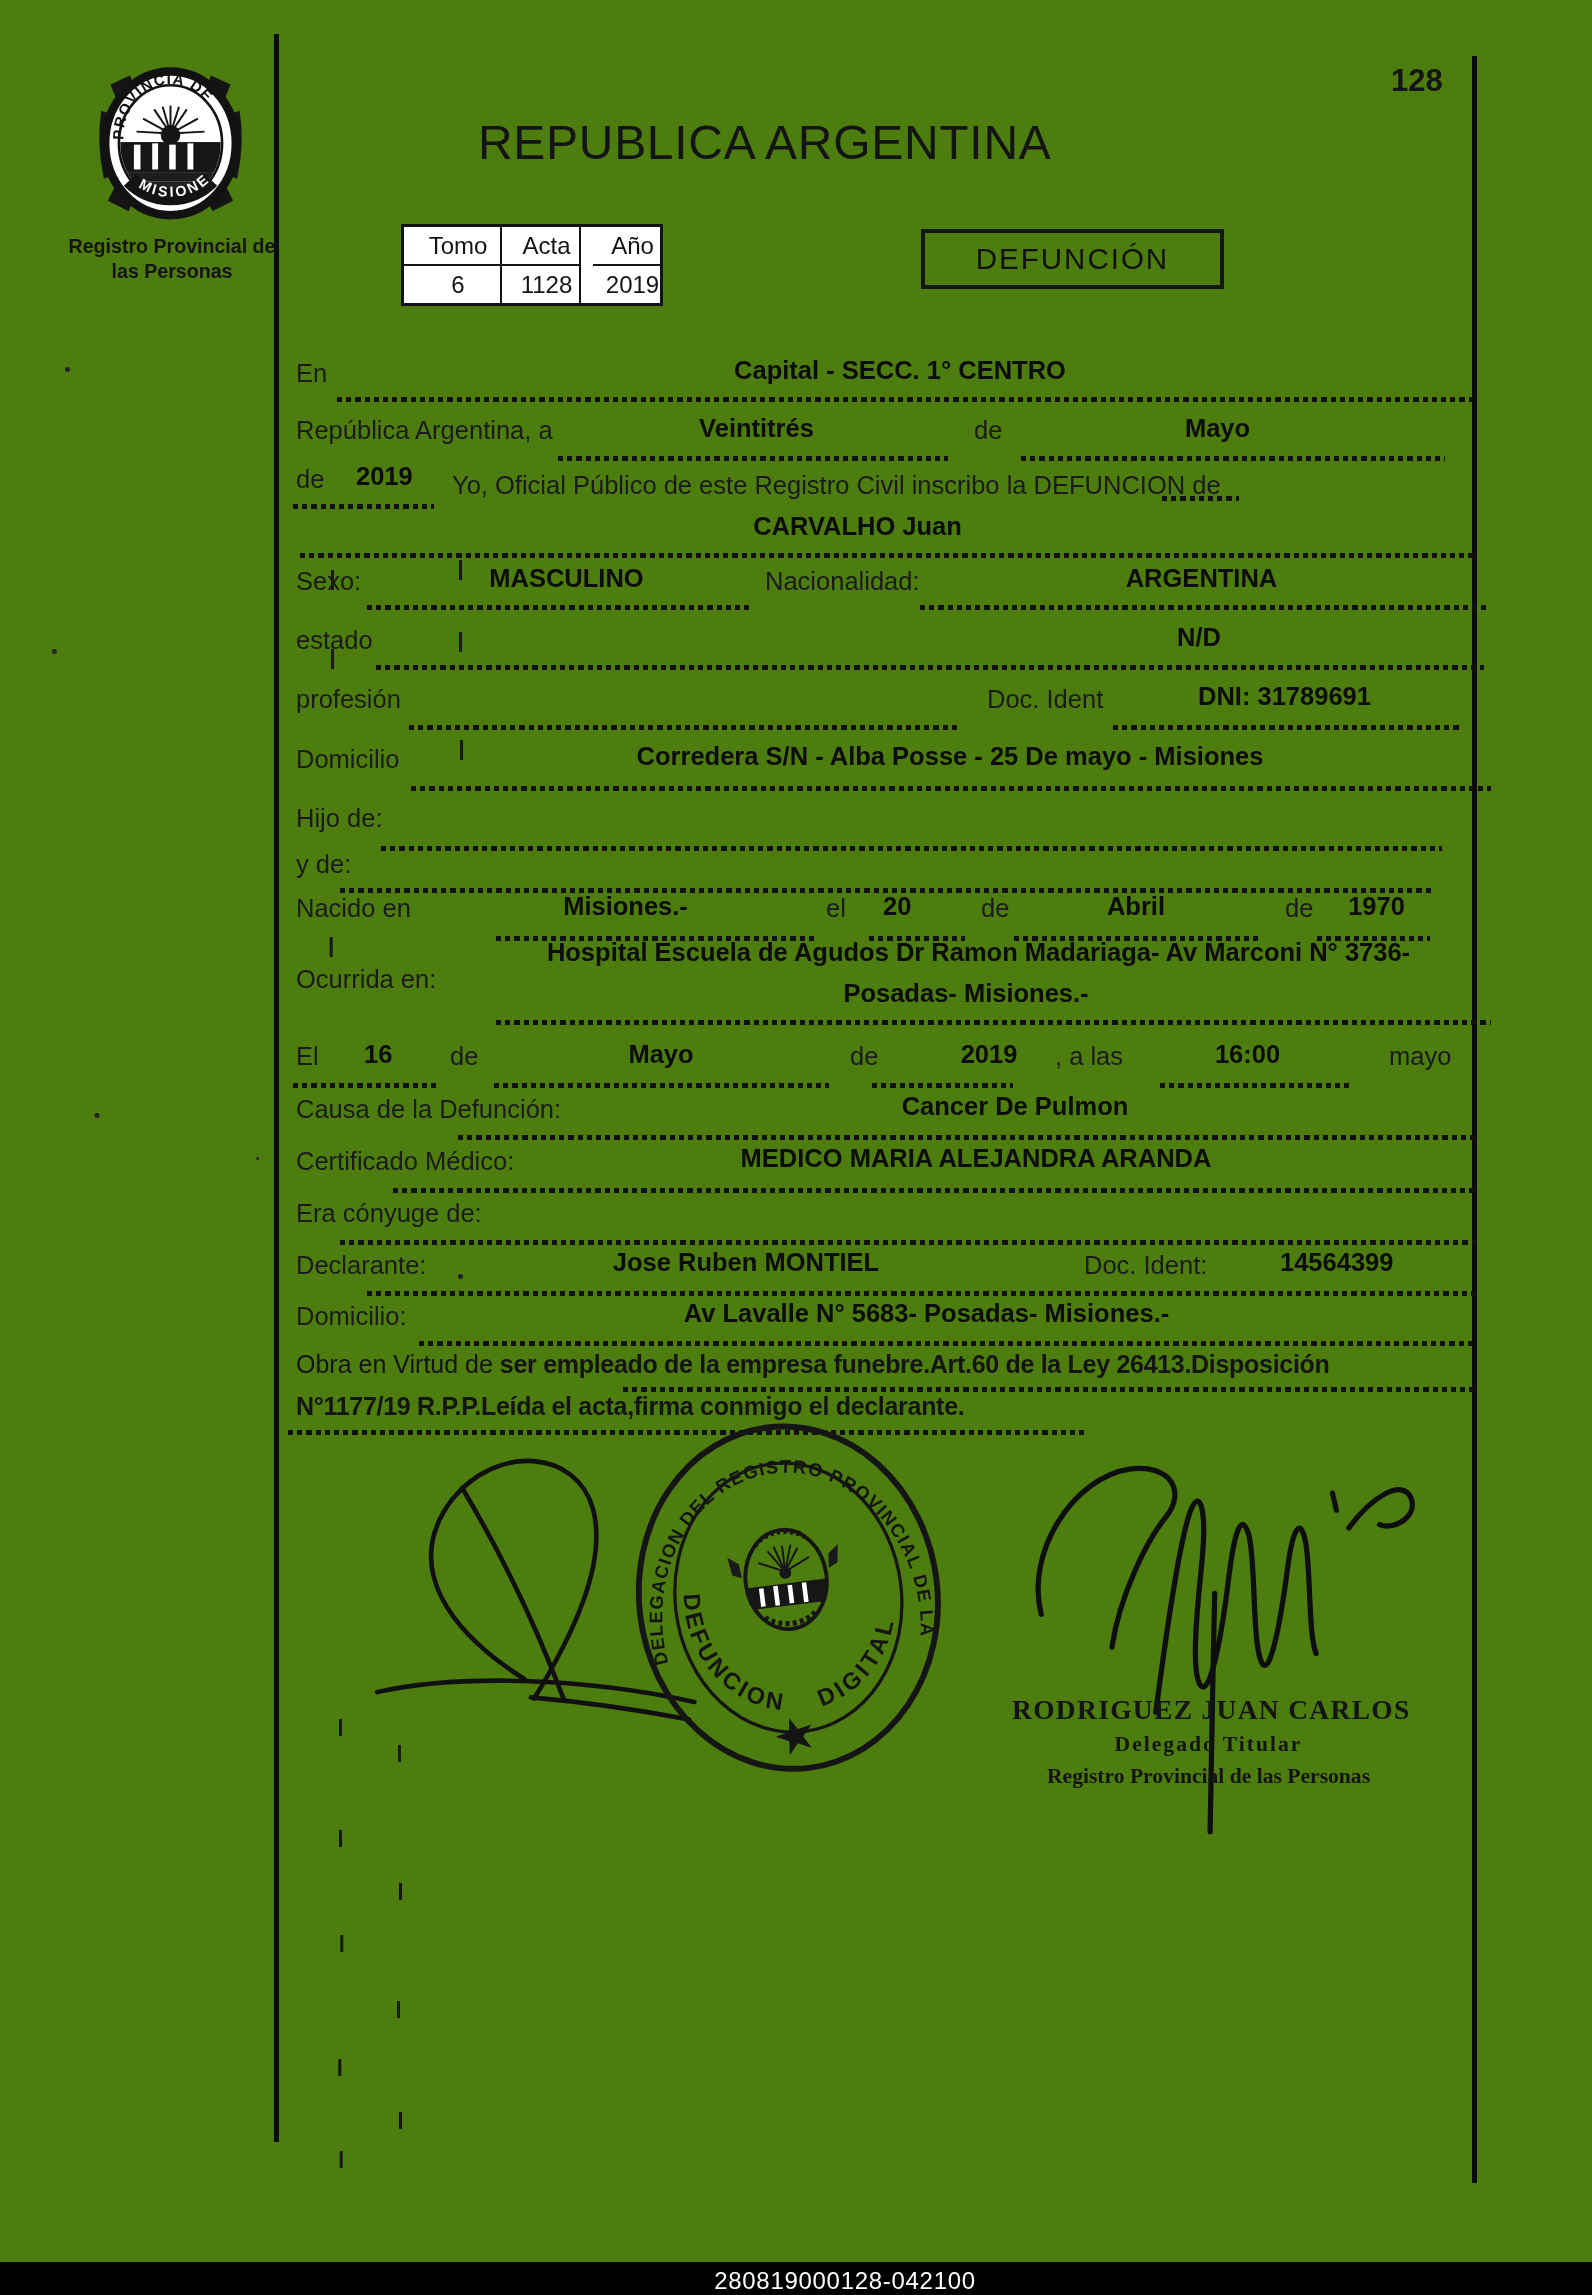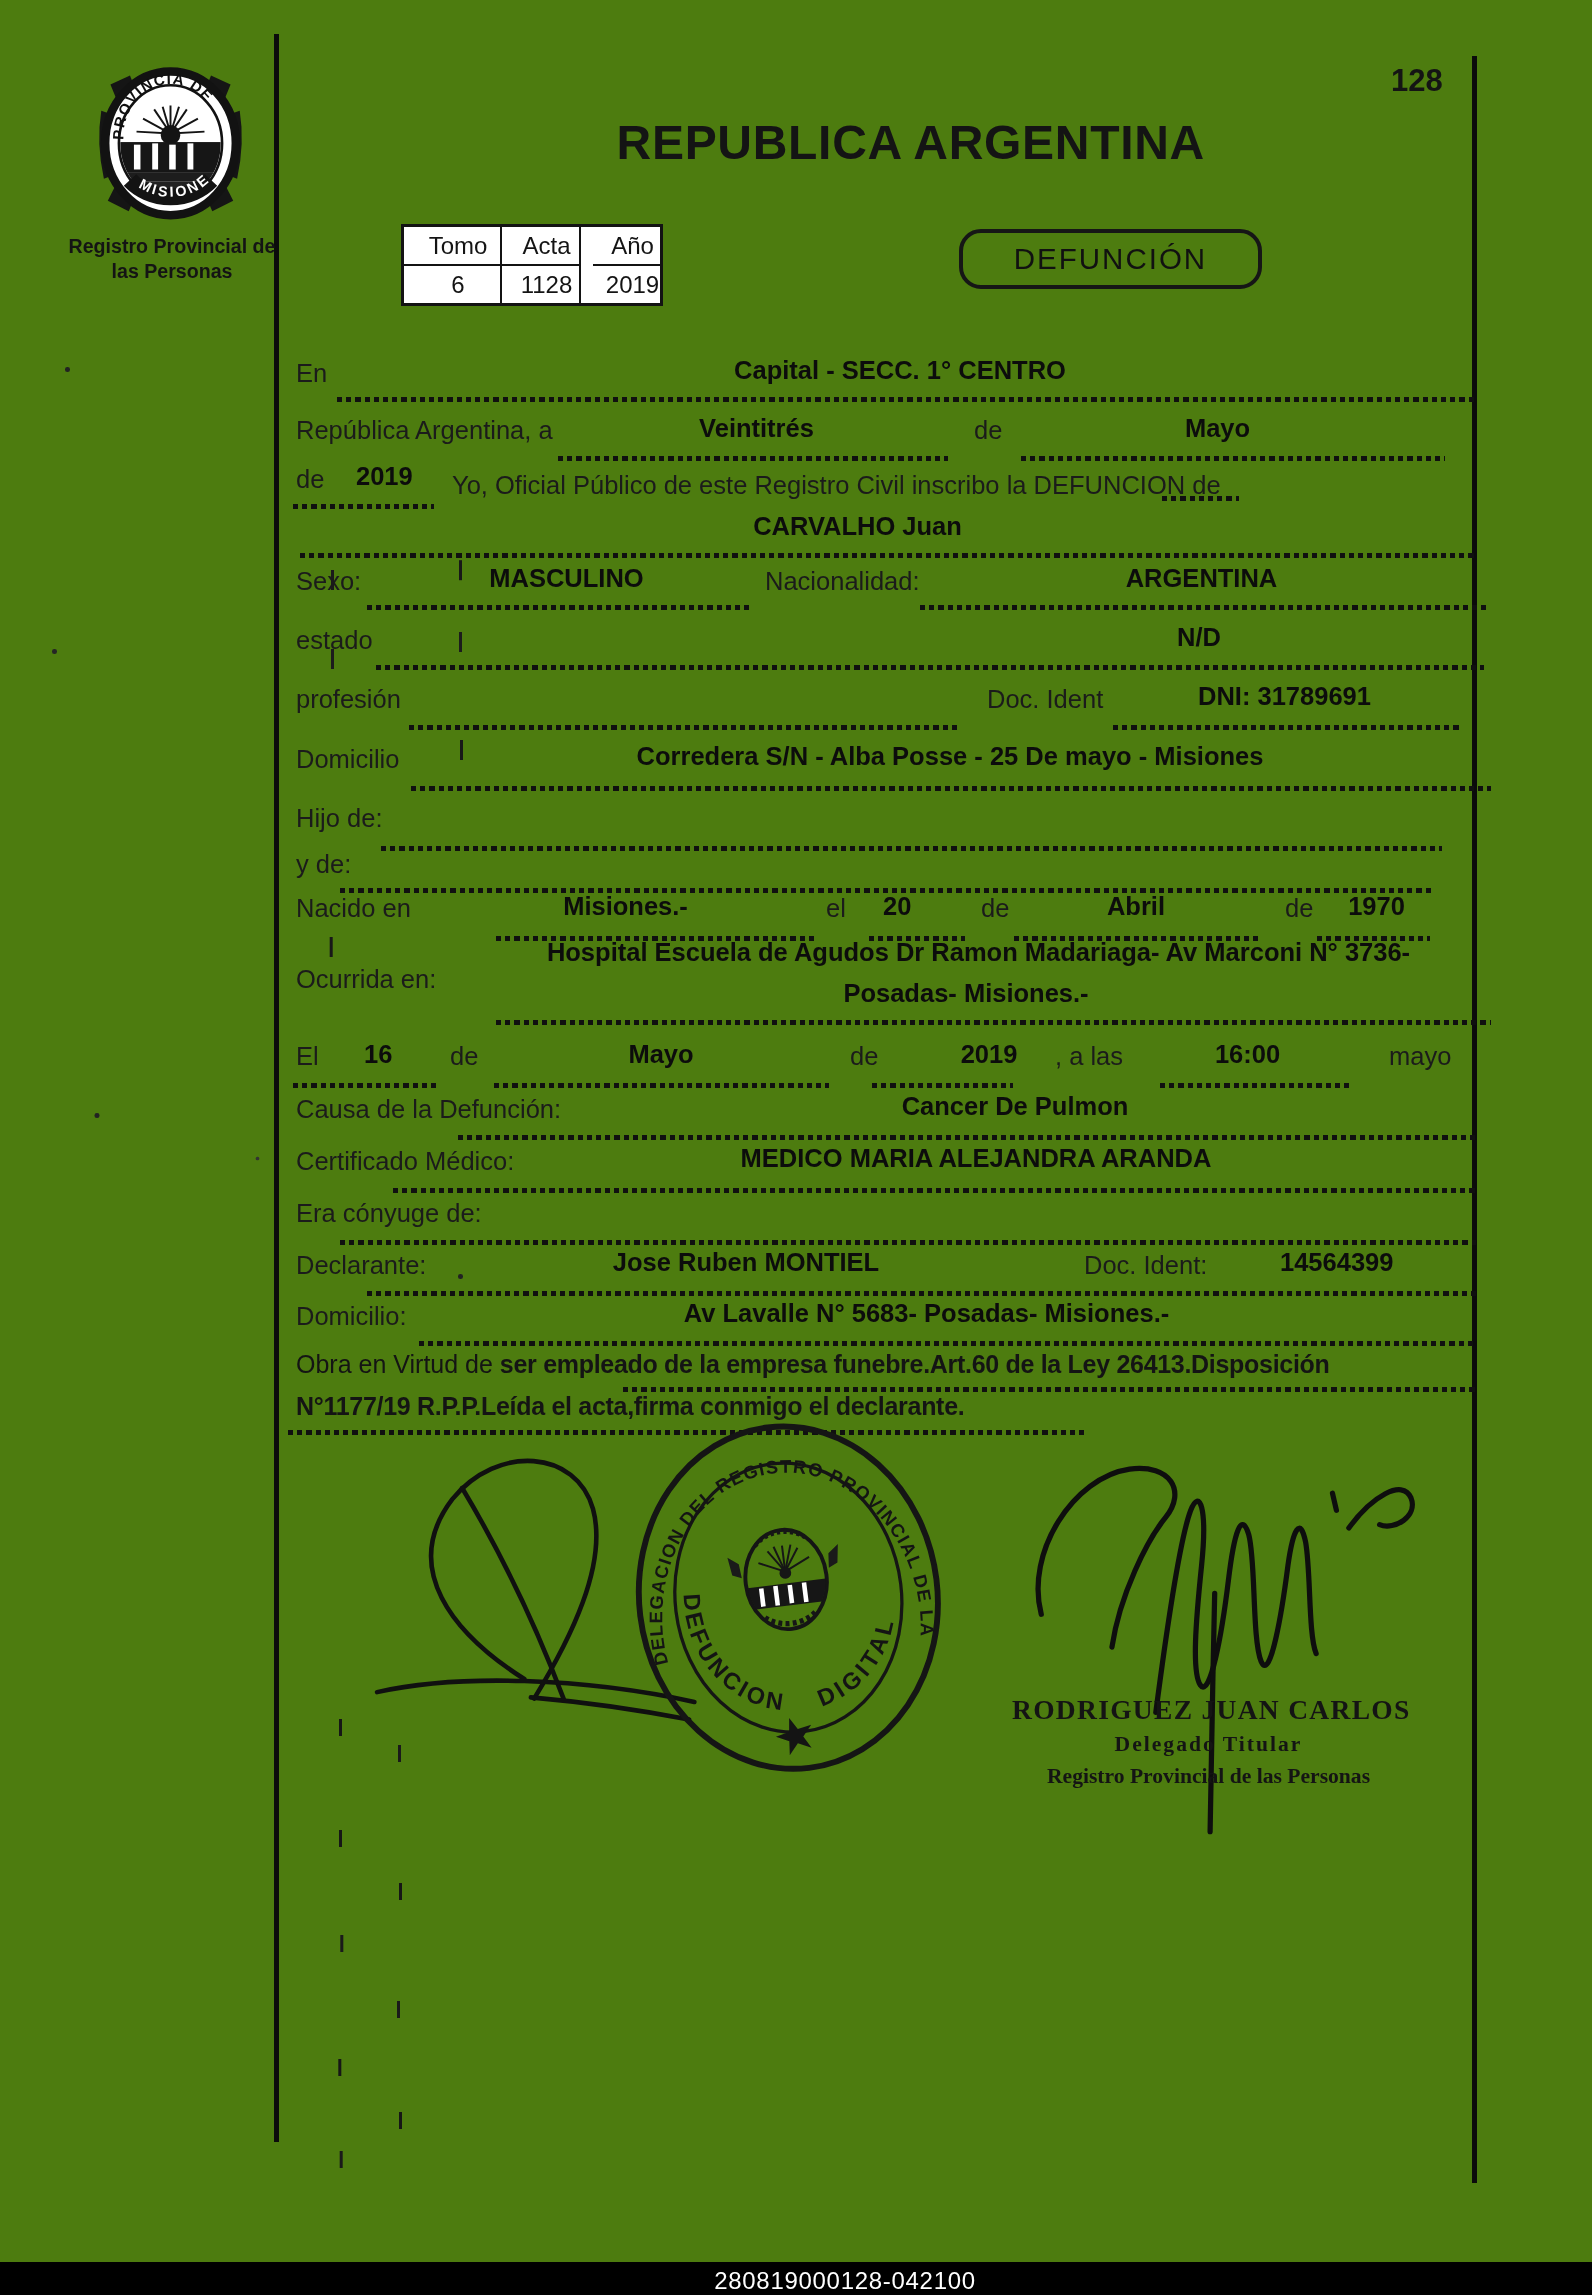--- a/index.html
+++ b/index.html
@@ -12,21 +12,21 @@
   .dl{position:absolute;height:5.2px;
       background-image:repeating-linear-gradient(90deg,#101010 0 5.2px,transparent 5.2px 9.2px);}
   .vrule{position:absolute;background:#0b0b0b;}
   .rec-table{display:grid;grid-template-columns:98px 79px 79px;border:3.9px solid #131313;background:#fff;}
   .rec-table div{border-right:2.6px solid #131313;text-align:center;font-size:24px;
       height:37px;line-height:37px;white-space:nowrap;padding-left:12px;}
   .rec-table div:nth-child(3n){border-right:none;margin-left:12px;}
   .rec-table .hd{border-bottom:2.6px solid #131313;}
   .defbox{border:4.6px solid #161616;text-align:center;font-size:29.5px;letter-spacing:2px;
       line-height:52px;color:#111;}
-  .title{font-size:48px;font-weight:bold;letter-spacing:0.7px;text-align:right;white-space:nowrap;}
+  .title{font-size:48px;font-weight:normal;letter-spacing:0.7px;text-align:left;white-space:nowrap;}
   .org{font-size:19.6px;font-weight:bold;text-align:center;line-height:25px;}
   .pagenum{font-size:31px;font-weight:bold;}
   .serifb{font-family:"Liberation Serif",serif;font-weight:bold;text-align:center;white-space:nowrap;}
   .footer-bar{left:0;top:2262px;width:1592px;height:33px;background:#000;}
   .footer-code{left:524px;top:2267px;width:642px;text-align:center;color:#fff;
       font-size:24px;letter-spacing:0.7px;}
   .obra-b{font-weight:bold;font-size:25px;letter-spacing:-0.3px;}
   .obra-n{font-size:25px;}
   
   .dash{position:absolute;width:3.3px;height:17px;background:#161616;
@@ -103,21 +103,21 @@
 
   <div class="a rec-table" style="left:401px;top:224px;">
     <div class="hd">Tomo</div>
     <div class="hd">Acta</div>
     <div class="hd">Año</div>
     <div>6</div>
     <div>1128</div>
     <div>2019</div>
   </div>
 
-  <div class="a defbox" style="left:959px;top:229px;width:295px;height:52px;border-radius:22px;">DEFUNCIÓN</div>
+  <div class="a defbox" style="left:921px;top:229px;width:295px;height:52px;">DEFUNCIÓN</div>
 
   <span class="a lbl" style="left:296px;top:359px;">En</span>
   <span class="a val ctr" style="left:589px;top:356px;width:622px;">Capital - SECC. 1° CENTRO</span>
   <div class="dl" style="left:337px;top:397px;width:1139px;"></div>
 
   <span class="a lbl" style="left:296px;top:416px;">República Argentina, a</span>
   <span class="a val ctr" style="left:609px;top:414px;width:295px;">Veintitrés</span>
   <span class="a lbl" style="left:974px;top:416px;">de</span>
   <span class="a val ctr" style="left:1080px;top:414px;width:275px;">Mayo</span>
   <div class="dl" style="left:558px;top:456px;width:390px;"></div>

